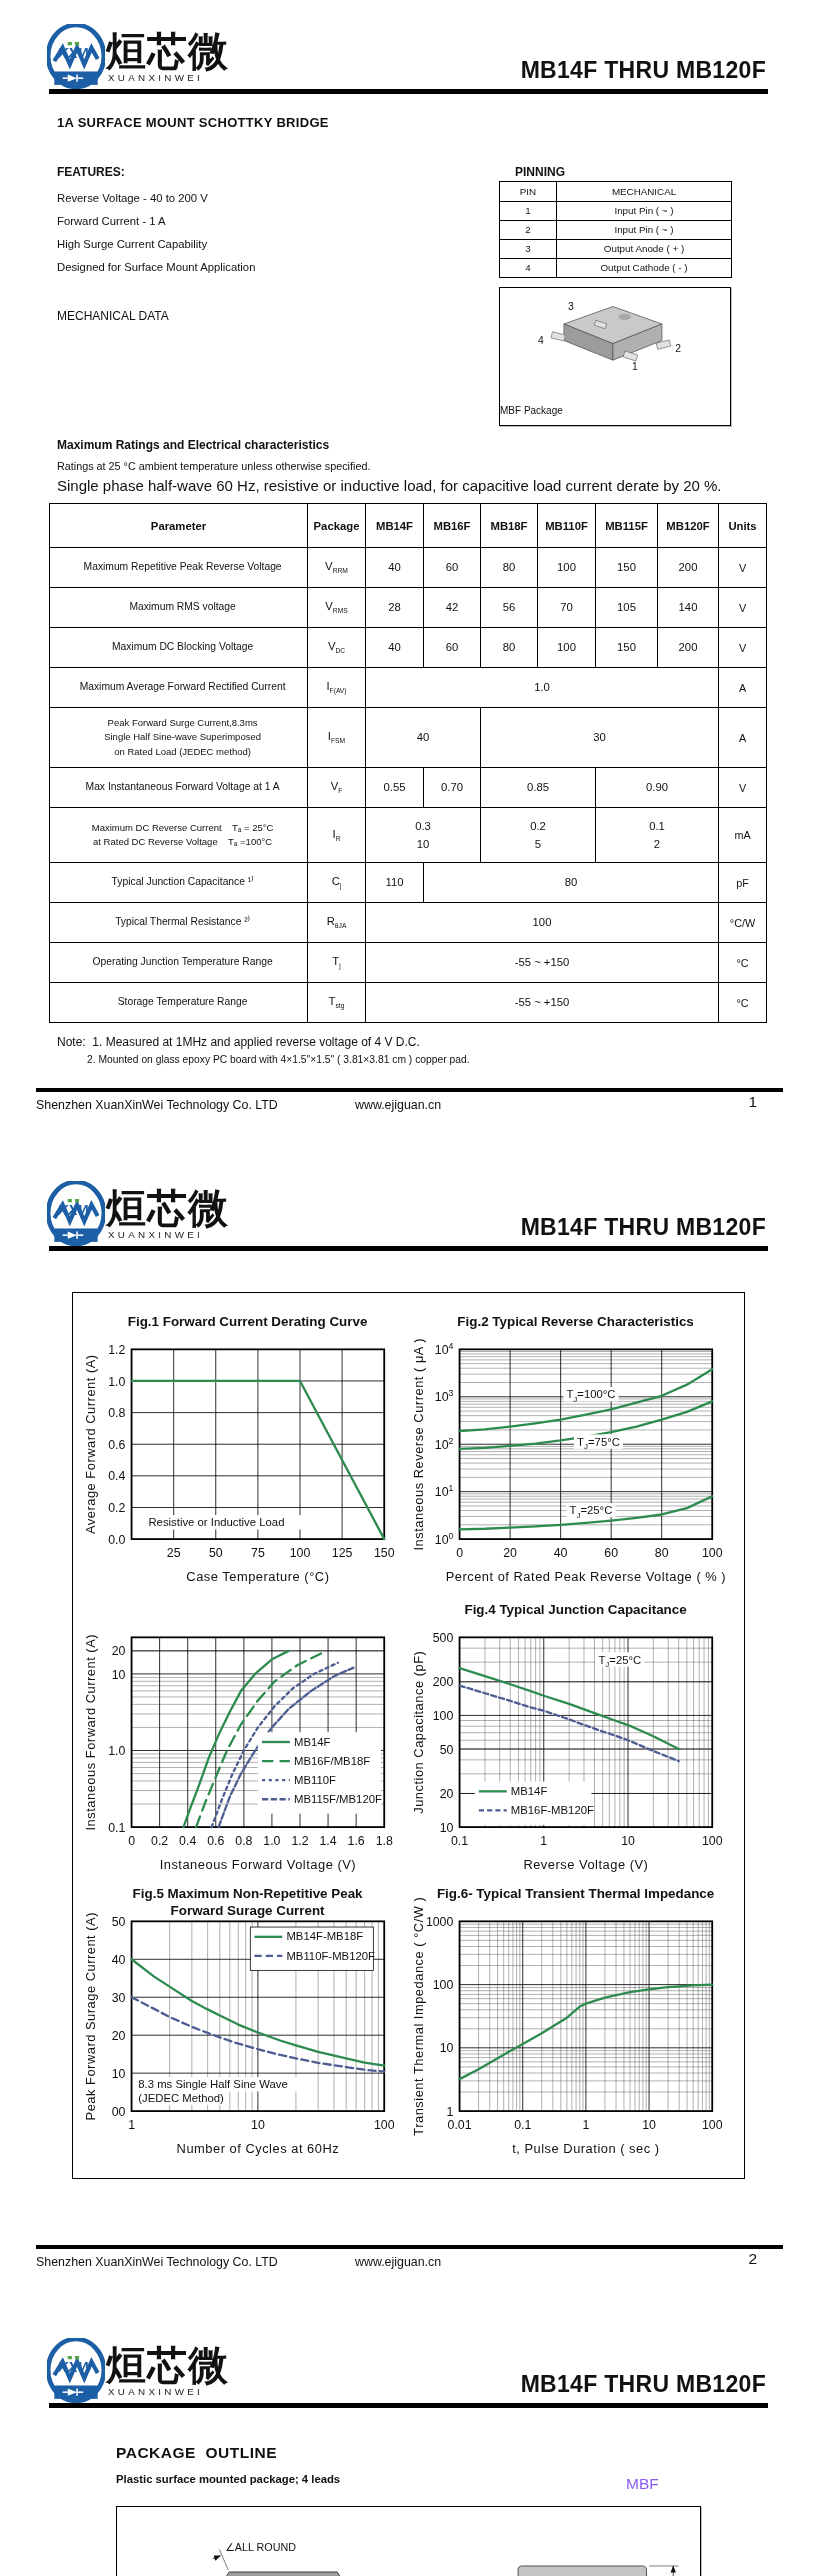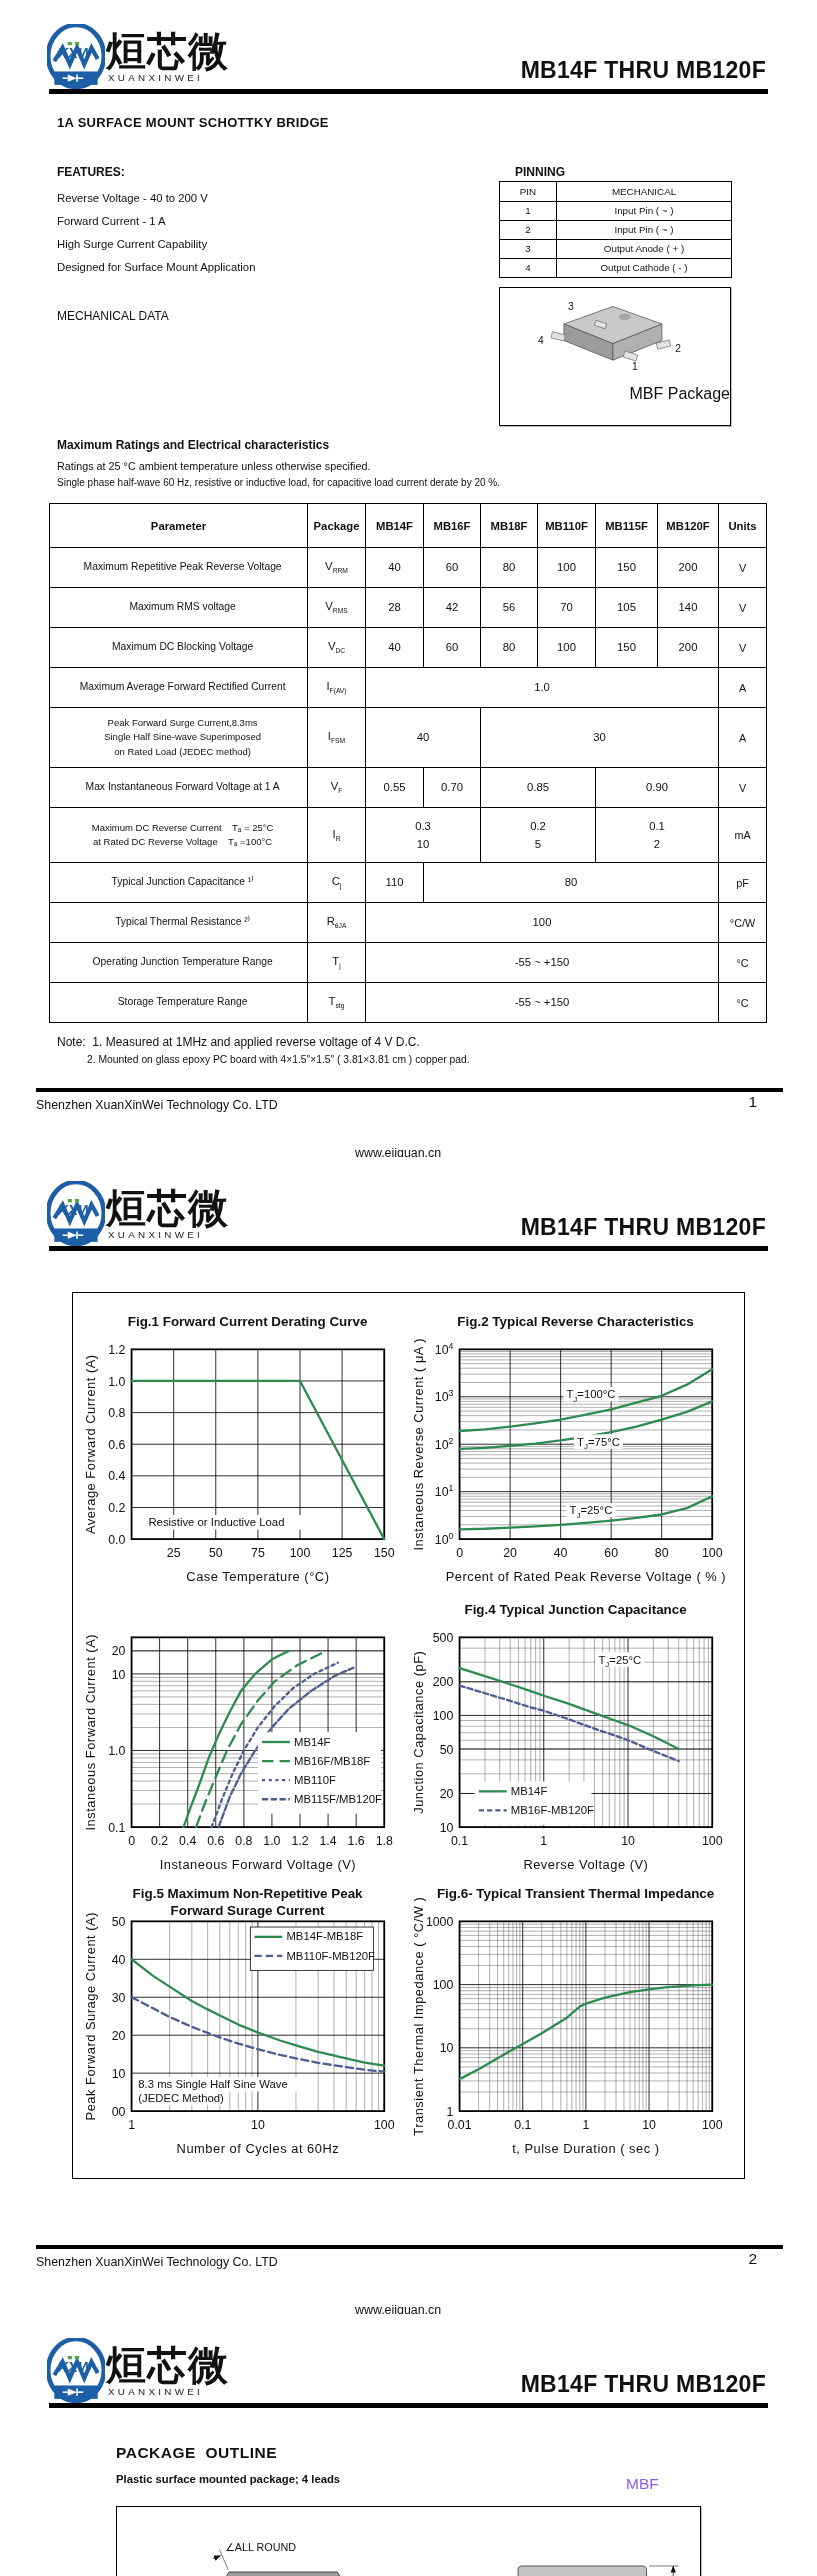--- a/index.html
+++ b/index.html
@@ -7,42 +7,42 @@
   .page{position:relative;width:818px;height:1157px;background:#fff;overflow:hidden}
   
   .logo-svg{position:absolute;left:47px;top:24px}
   .brand-cn{position:absolute;left:106px;top:24px;font-size:40px;font-weight:bold;letter-spacing:1px;white-space:nowrap}
   .brand-en{position:absolute;left:108px;top:72px;font-size:9.8px;letter-spacing:3.3px;color:#222;white-space:nowrap}
   .doc-title{position:absolute;right:52px;top:57px;font-size:23px;font-weight:bold;letter-spacing:0.3px;white-space:nowrap}
   .hrule{position:absolute;left:49px;width:719px;height:4.6px;background:#000}
   
   .f-rule{position:absolute;left:36px;width:747px;height:4.1px;background:#000;top:1088px}
   .f-company{position:absolute;left:36px;top:1098px;font-size:12.4px}
-  .f-url{position:absolute;left:355px;top:1146px;font-size:12.4px}
+  .f-url{position:absolute;left:355px;top:1098px;font-size:12.4px}
   .f-page{position:absolute;right:61px;top:1093px;font-size:15.5px}
   
   .subtitle{position:absolute;left:57px;top:115px;font-size:13px;font-weight:bold;letter-spacing:0.3px}
   .h-feat{position:absolute;left:57px;top:165px;font-size:12px;font-weight:bold}
   .feat{position:absolute;left:57px;top:187px;font-size:11.3px;line-height:23px;white-space:pre-wrap}
   .h-pin{position:absolute;left:515px;top:165px;font-size:12px;font-weight:bold}
   .h-mech{position:absolute;left:57px;top:309px;font-size:12px;font-weight:normal}
   .mech{position:absolute;left:57px;top:330px;font-size:10.8px;line-height:19px;white-space:pre-wrap}
   .h-rat{position:absolute;left:57px;top:438px;font-size:12px;font-weight:bold}
   .rat-l1{position:absolute;left:57px;top:460px;font-size:10.8px}
-  .rat-l2{position:absolute;left:57px;top:477px;font-size:10px}
+  .rat-l2{position:absolute;left:57px;top:477px;font-size:15px}
   .note1{position:absolute;left:57px;top:1035px;font-size:12px;white-space:pre-wrap}
   .note2{position:absolute;left:87px;top:1054px;font-size:10.3px;white-space:pre-wrap}
   
   #pin-table{position:absolute;left:499px;top:181px;border-collapse:collapse;table-layout:fixed;width:232px;border:1.5px solid #000}
   #pin-table th,#pin-table td{border:0.8px solid #000;font-size:9.8px;text-align:center;font-weight:normal}
   #pin-table thead tr{height:19.6px}#pin-table tbody tr{height:19px}
   #pin-table thead th{border-bottom:1.3px solid #000}
   
   .pkg-box{position:absolute;left:499px;top:287px;width:232px;height:139px;border:1.3px solid #000;box-shadow:1px 1px 0 #bbb}
-  .pkg-cap{position:absolute;left:0;bottom:22px;width:100%;text-align:right;font-size:16px}
+  .pkg-cap{position:absolute;left:0;bottom:9px;width:100%;text-align:left;font-size:10px}
   
   #ratings-table{position:absolute;left:49px;top:503px;border-collapse:collapse;table-layout:fixed;border:1.5px solid #000}
   #ratings-table th,#ratings-table td{border:1px solid #000;padding:0}
   #ratings-table thead th{font-size:11.3px;font-weight:bold;border-bottom:1.5px solid #000}
   #ratings-table .pcell{text-align:center;padding-left:8.2px;font-size:10.3px}
   #ratings-table .pcell div{white-space:pre-wrap;line-height:1.45}
   #ratings-table .small div{font-size:9.5px;line-height:1.5}
   #ratings-table .sym{text-align:center;font-size:11.3px}
   #ratings-table .sym sub{font-size:6.7px}
   #ratings-table .val{text-align:center;font-size:11.3px}

